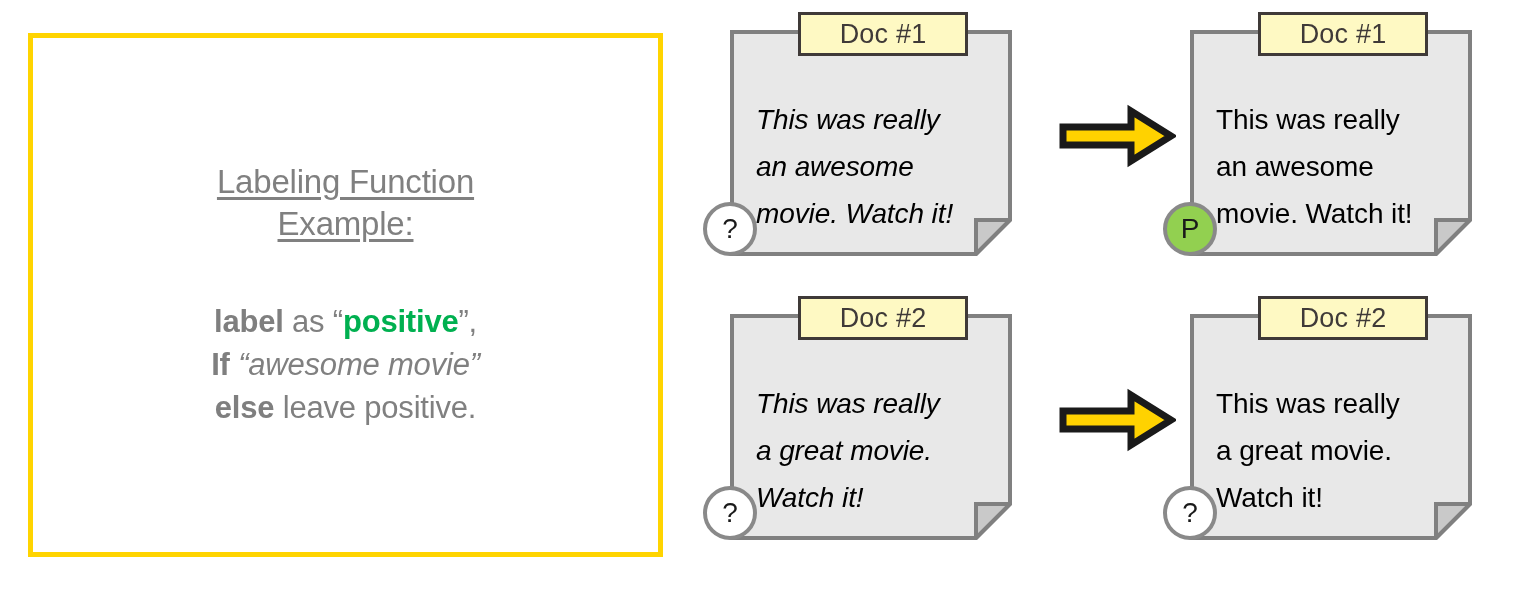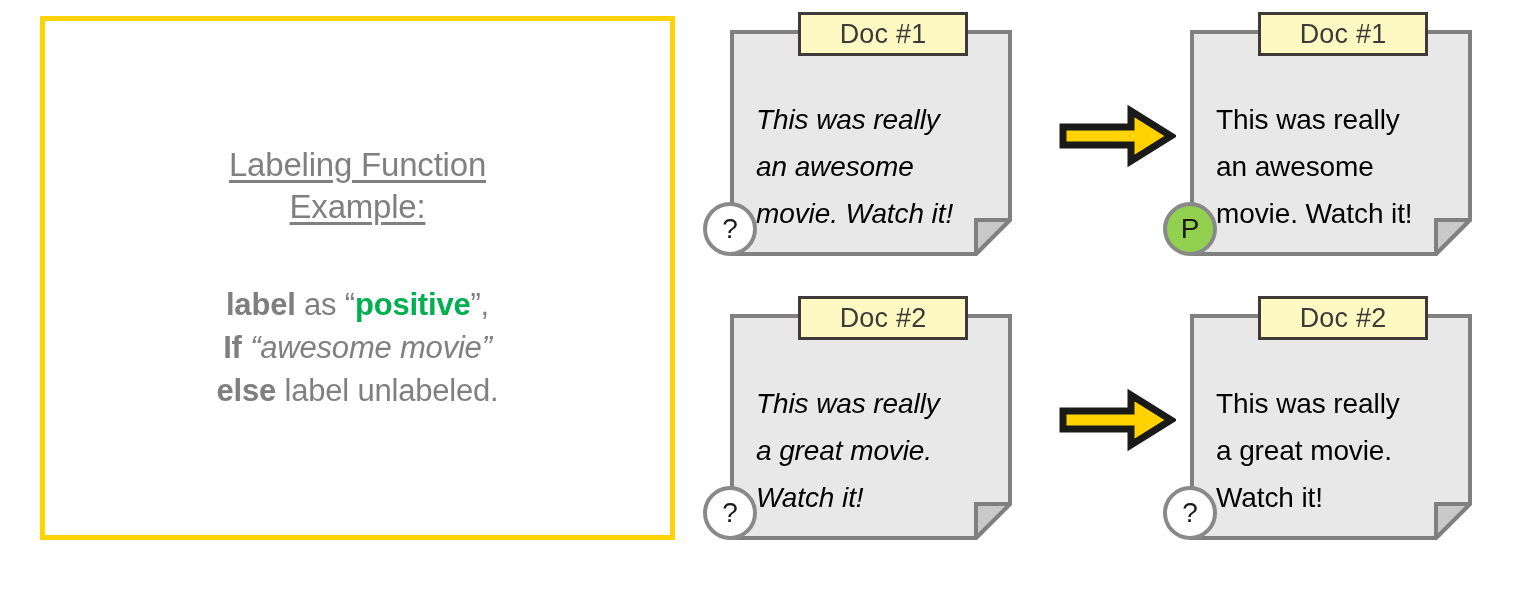--- a/index.html
+++ b/index.html
@@ -12,31 +12,30 @@
     height: 592px;
     position: relative;
     overflow: hidden;
     font-family: "Liberation Sans", sans-serif;
   }
 
   
   .lf-panel {
     position: absolute;
     left: 28px;
-    top: 16px;
+    top: 33px;
     width: 635px;
     height: 524px;
     box-sizing: border-box;
     border: 5px solid #FFD400;
     background: #ffffff;
     display: flex;
     flex-direction: column;
     align-items: center;
     justify-content: center;
-    margin-left: 12px;
   }
   .lf-title {
     text-align: center;
     color: #808080;
     font-size: 33px;
     line-height: 1.28;
     font-weight: 400;
     letter-spacing: -0.2px;
   }
   .lf-title > span {
@@ -132,21 +131,21 @@
       <span class="b">label</span>
       <span>as</span>
       <span>“</span><span class="green">positive</span><span>”,</span>
     </div>
     <div>
       <span class="b">If</span>
       <span class="i">“awesome movie”</span>
     </div>
     <div>
       <span class="b">else</span>
-      <span>label unlabeled.</span>
+      <span>leave positive.</span>
     </div>
   </div>
 </div>
 
 <div id="docs-layer">
     <div class="card" style="left: 730px; top: 30px; width: 282px; height: 226px;">
       <svg class="card-shape" viewBox="0 0 282 226" width="282" height="226">
         <path d="M2,2 L280,2 L280,190 L246,224 L2,224 Z" fill="#E8E8E8" stroke="#808080" stroke-width="4" stroke-linejoin="miter"></path>
         <path d="M246,190 L280,190 L246,224 Z" fill="#C9C9C9" stroke="#808080" stroke-width="4" stroke-linejoin="miter"></path>
       </svg>

